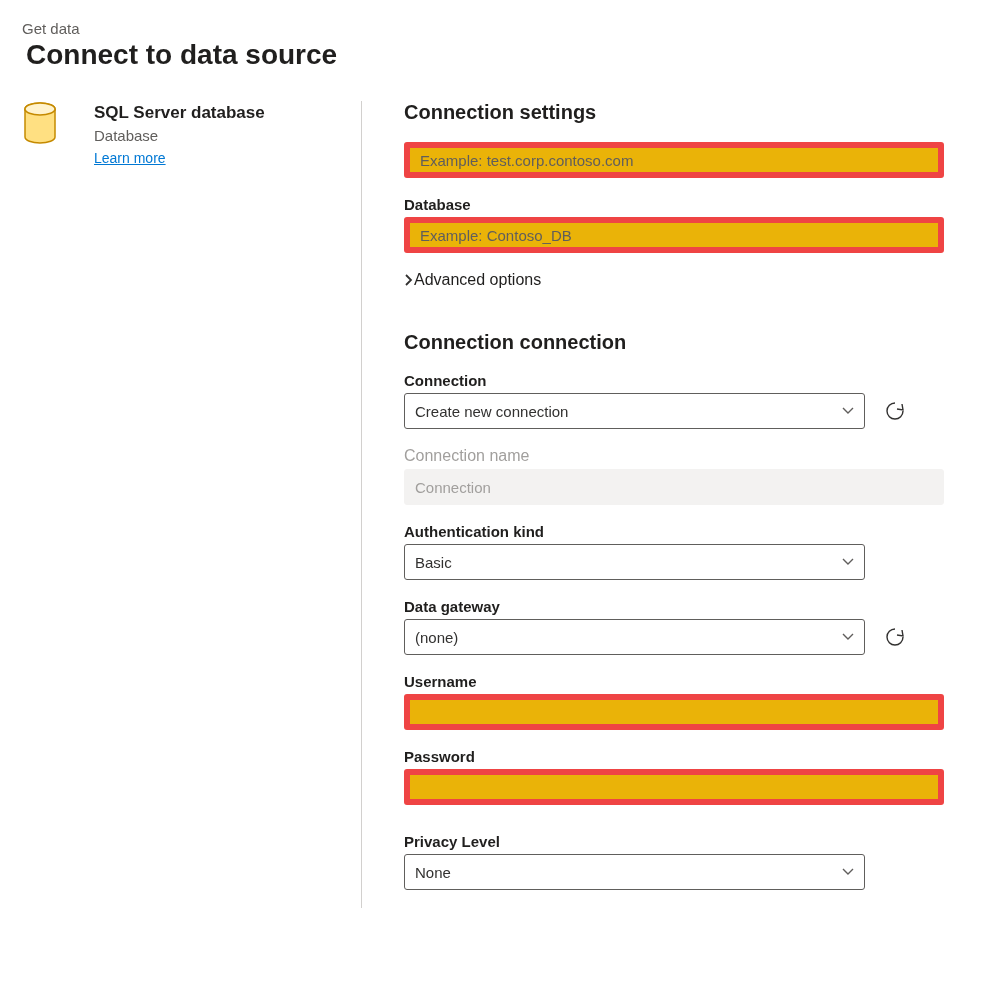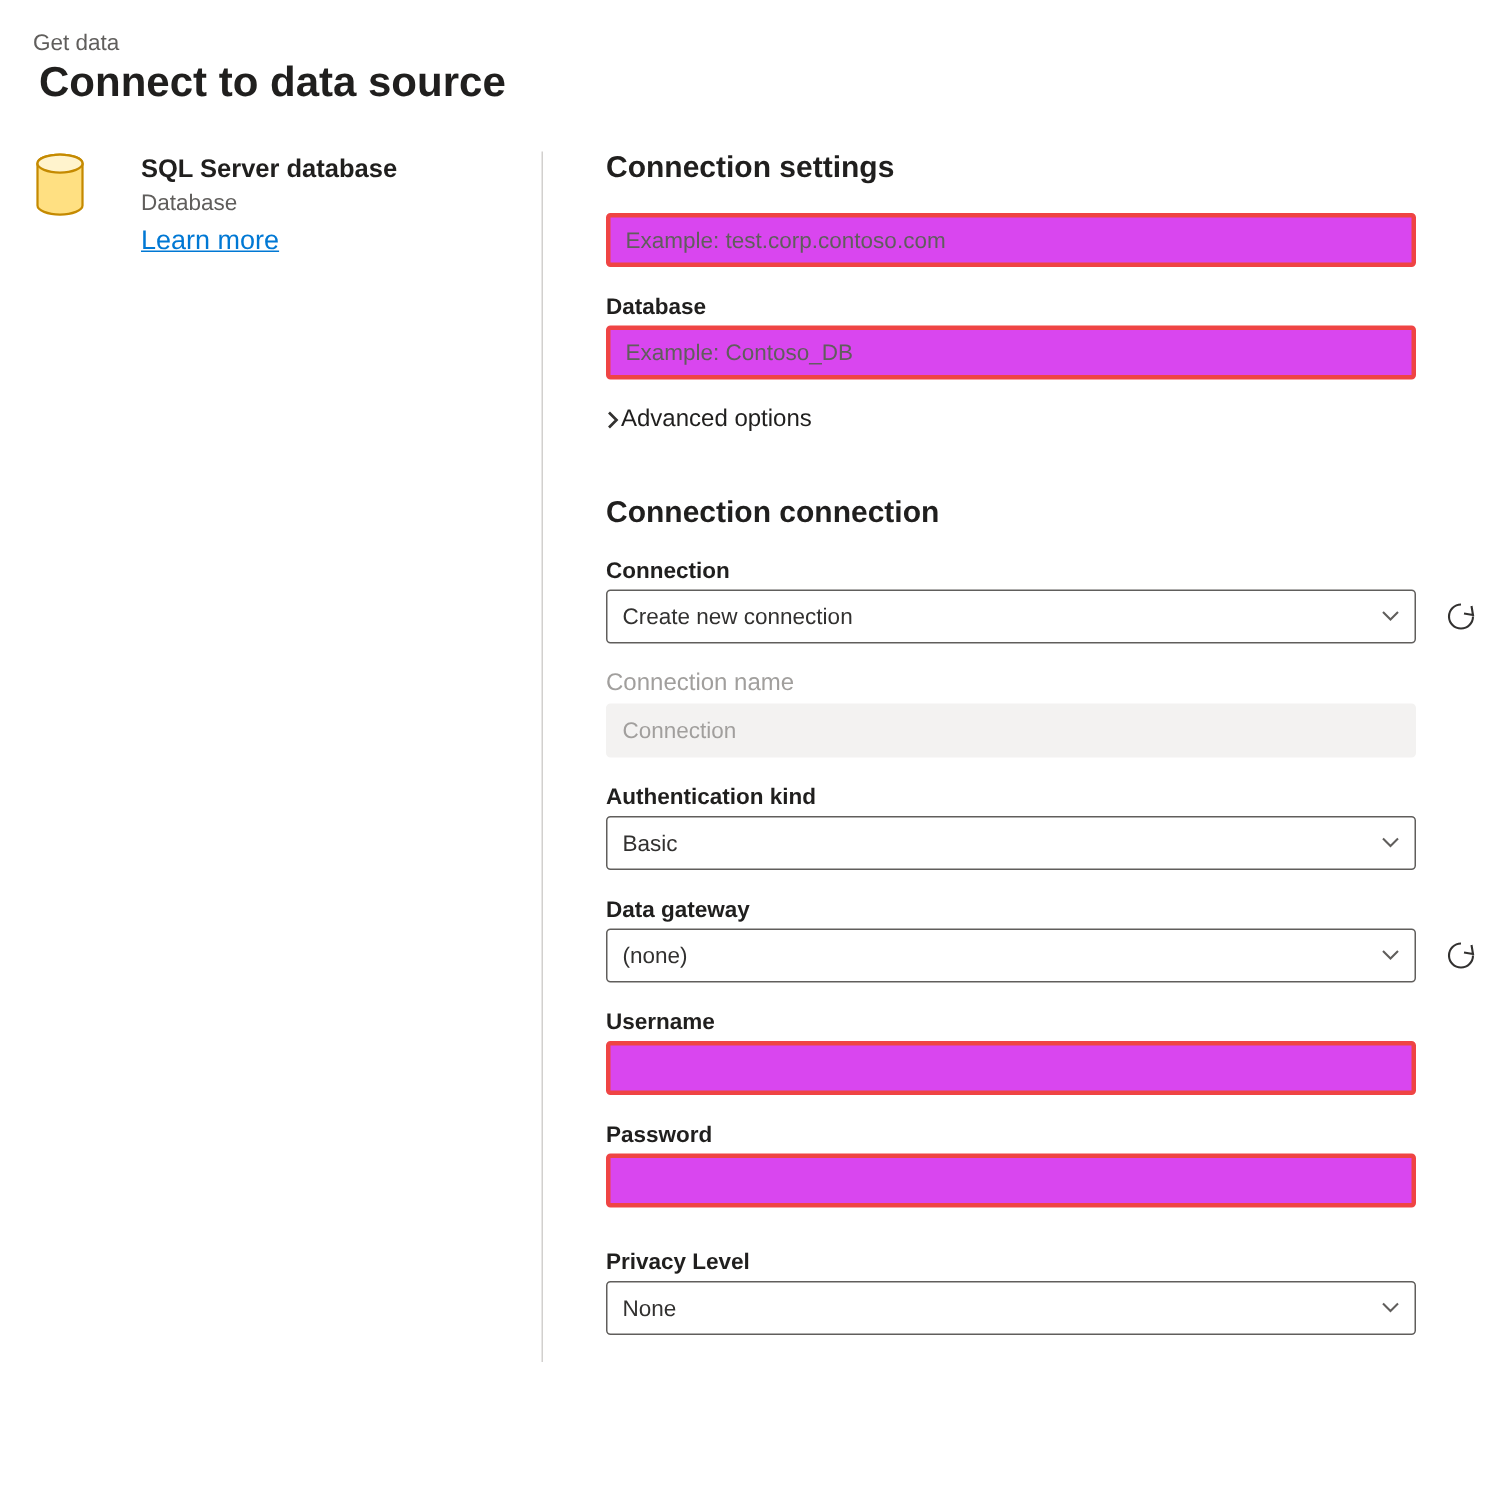--- a/index.html
+++ b/index.html
@@ -56,21 +56,21 @@
     color: #201f1e;
     margin: 0;
     line-height: 1.4;
   }
   .source-subtitle {
     font-size: 15px;
     color: #605e5c;
     margin: 2px 0 6px 0;
   }
   .learn-more {
-    font-size: 18px;
+    font-size: 14px;
     color: #0078d4;
     text-decoration: underline;
     cursor: pointer;
   }
   .section-heading {
     font-size: 20px;
     font-weight: 600;
     color: #201f1e;
     margin: 0 0 18px 0;
   }
@@ -95,26 +95,26 @@
     font-size: 16px;
   }
   .req-star { color: #a4262c; margin-left: 2px;}
   .info-icon-wrap {
     display: inline-flex;
     margin-left: 10px;
   }
   .text-input, .select-input {
     width: 540px;
     height: 36px;
-    border: 3px solid #ef4444;
+    border: 6px solid #ef4444;
     border-radius: 3px;
     padding: 0 10px;
     font-size: 15px;
     color: #323130;
-    background: #d946ef;
+    background: #eab308;
     outline: none;
     font-family: inherit;
   }
   .text-input::placeholder {
     color: #605e5c;
   }
   .text-input.disabled {
     background: #f3f2f1;
     border: 1px solid #f3f2f1;
     color: #a19f9d;
@@ -122,21 +122,21 @@
   .text-input.disabled::placeholder {
      color: #a19f9d;
   }
   .select-wrap {
     display: flex;
     align-items: center;
     gap: 16px;
   }
   .select-box {
     position: relative;
-    width: 540px;
+    width: 461px;
   }
   .select-display {
     width: 100%;
     height: 36px;
     border: 1px solid #605e5c;
     border-radius: 3px;
     padding: 0 34px 0 10px;
     font-size: 15px;
     color: #323130;
     background: #ffffff;

